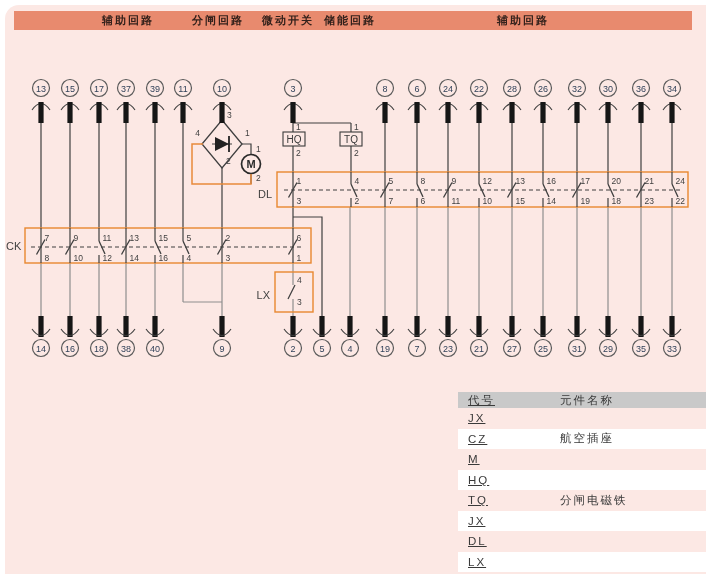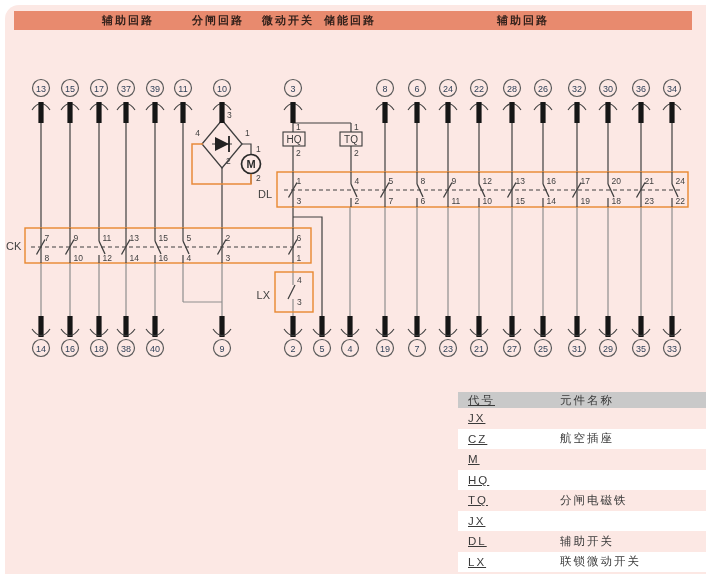--- a/index.html
+++ b/index.html
@@ -525,20 +525,18 @@
       </div>
       <div class="t-row">
         <span class="c1">TQ</span>
         <span class="c2">分闸电磁铁</span>
       </div>
       <div class="t-row alt">
         <span class="c1">JX</span>
       </div>
       <div class="t-row">
         <span class="c1">DL</span>
-        <span class="c2">辅助开关</span>
       </div>
       <div class="t-row alt">
         <span class="c1">LX</span>
-        <span class="c2">联锁微动开关</span>
       </div>
     </div>
 </div>
 
 </body></html>

